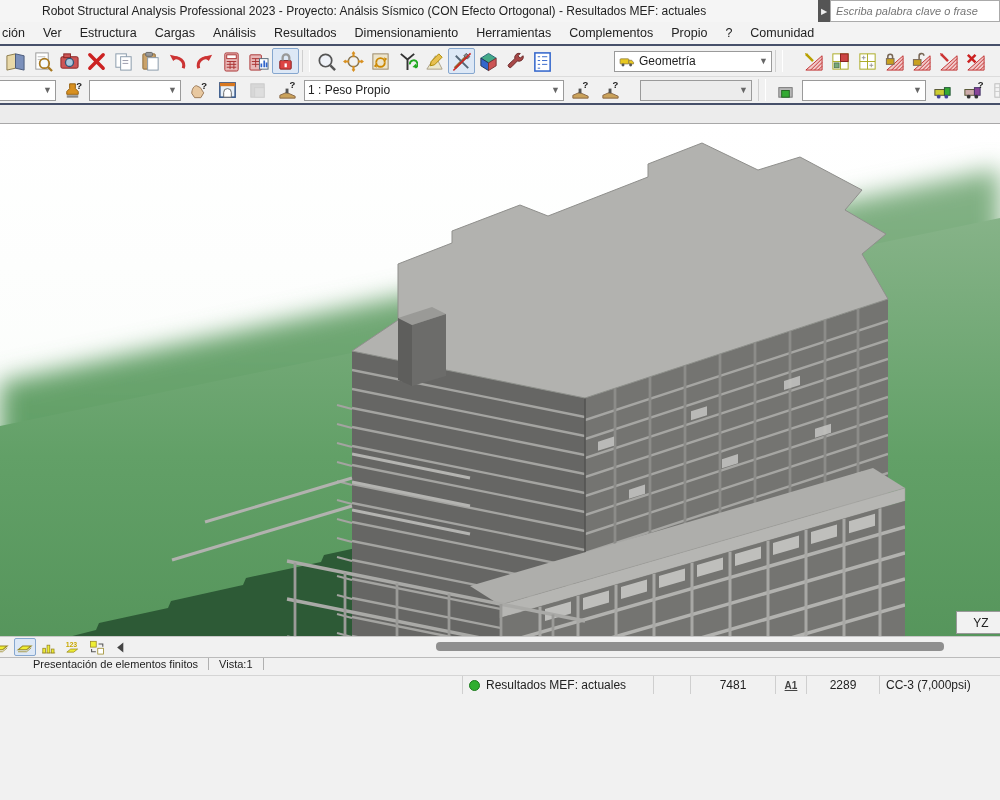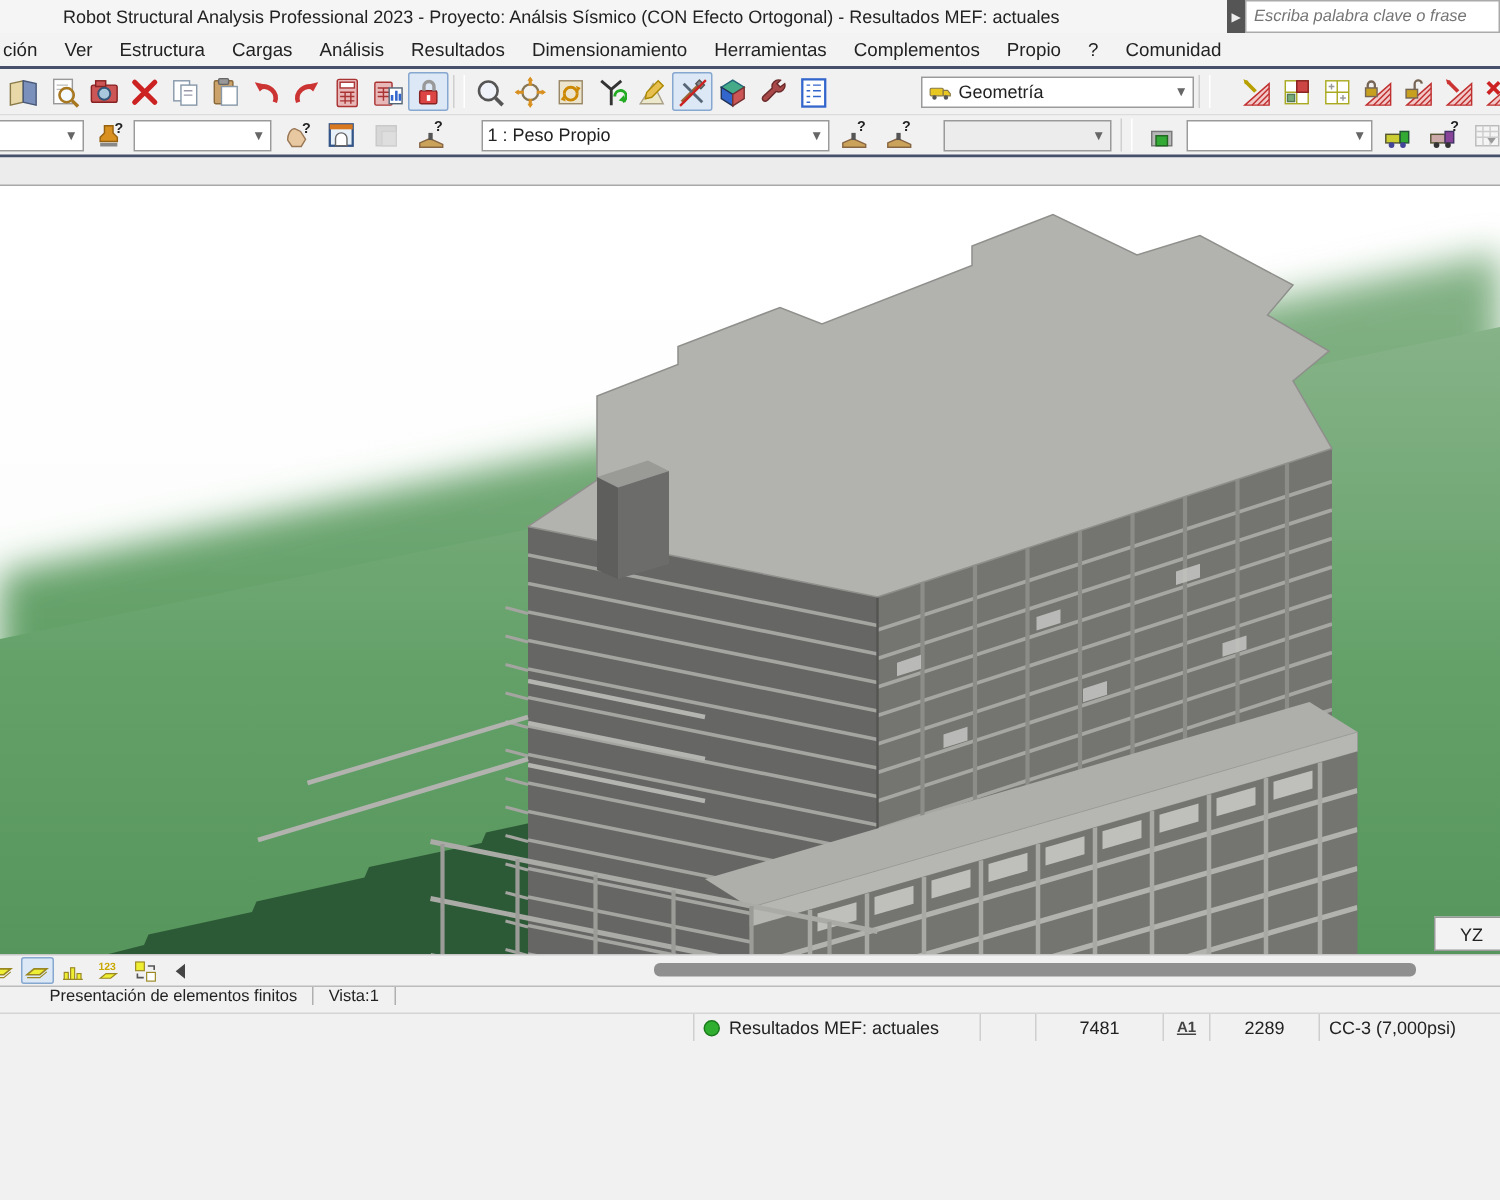--- a/index.html
+++ b/index.html
@@ -222,21 +222,21 @@
           <line x1="10.5" y1="6" x2="16" y2="6"></line>
           <line x1="6" y1="10" x2="8.5" y2="10"></line>
           <line x1="10.5" y1="10" x2="16" y2="10"></line>
           <line x1="6" y1="14" x2="8.5" y2="14"></line>
           <line x1="10.5" y1="14" x2="16" y2="14"></line>
           <line x1="6" y1="18" x2="8.5" y2="18"></line>
         </g>
       </svg>
     </button>
     <div class="tspacer" style="width: 58px;"></div>
-    <div class="combo" style="width: 182px; text-align: right;">
+    <div class="combo" style="width: 158px; text-align: right;">
       <span class="cicon">
         <svg viewBox="0 0 22 22">
           <rect x="1.5" y="8" width="12" height="7" rx="1" fill="#e8c820" stroke="#887744"></rect>
           <path d="M13.5 10h4l2.5 3v2h-6.5z" fill="#e8c820" stroke="#887744"></path>
           <circle cx="5.5" cy="16.5" r="2" fill="#555"></circle>
           <circle cx="16" cy="16.5" r="2" fill="#555"></circle>
         </svg>
       </span>
       <span class="cval">Geometría</span>
       <span class="chev">▼</span>
@@ -333,21 +333,21 @@
         <rect x="8" y="8" width="10" height="10" fill="#c8c8c8" stroke="#aaa"></rect>
       </svg>
     </button>
     <button class="tbtn">
       <svg viewBox="0 0 22 22">
         <path d="M3 16l7-3 9 4v2H3z" fill="#caa25a" stroke="#886644"></path>
         <rect x="9" y="9" width="3" height="5" fill="#555"></rect>
         <text x="13" y="8" font-size="10" font-weight="bold" fill="#222">?</text>
       </svg>
     </button>
-    <div class="combo" style="width: 232px; margin-left: 17px;">
+    <div class="combo" style="width: 260px;">
       <span class="cval">1 : Peso Propio</span>
       <span class="chev">▼</span>
     </div>
     <button class="tbtn">
       <svg viewBox="0 0 22 22">
         <path d="M3 16l7-3 9 4v2H3z" fill="#caa25a" stroke="#886644"></path>
         <rect x="9" y="9" width="3" height="5" fill="#555"></rect>
         <text x="13" y="8" font-size="10" font-weight="bold" fill="#222">?</text>
       </svg>
     </button>

